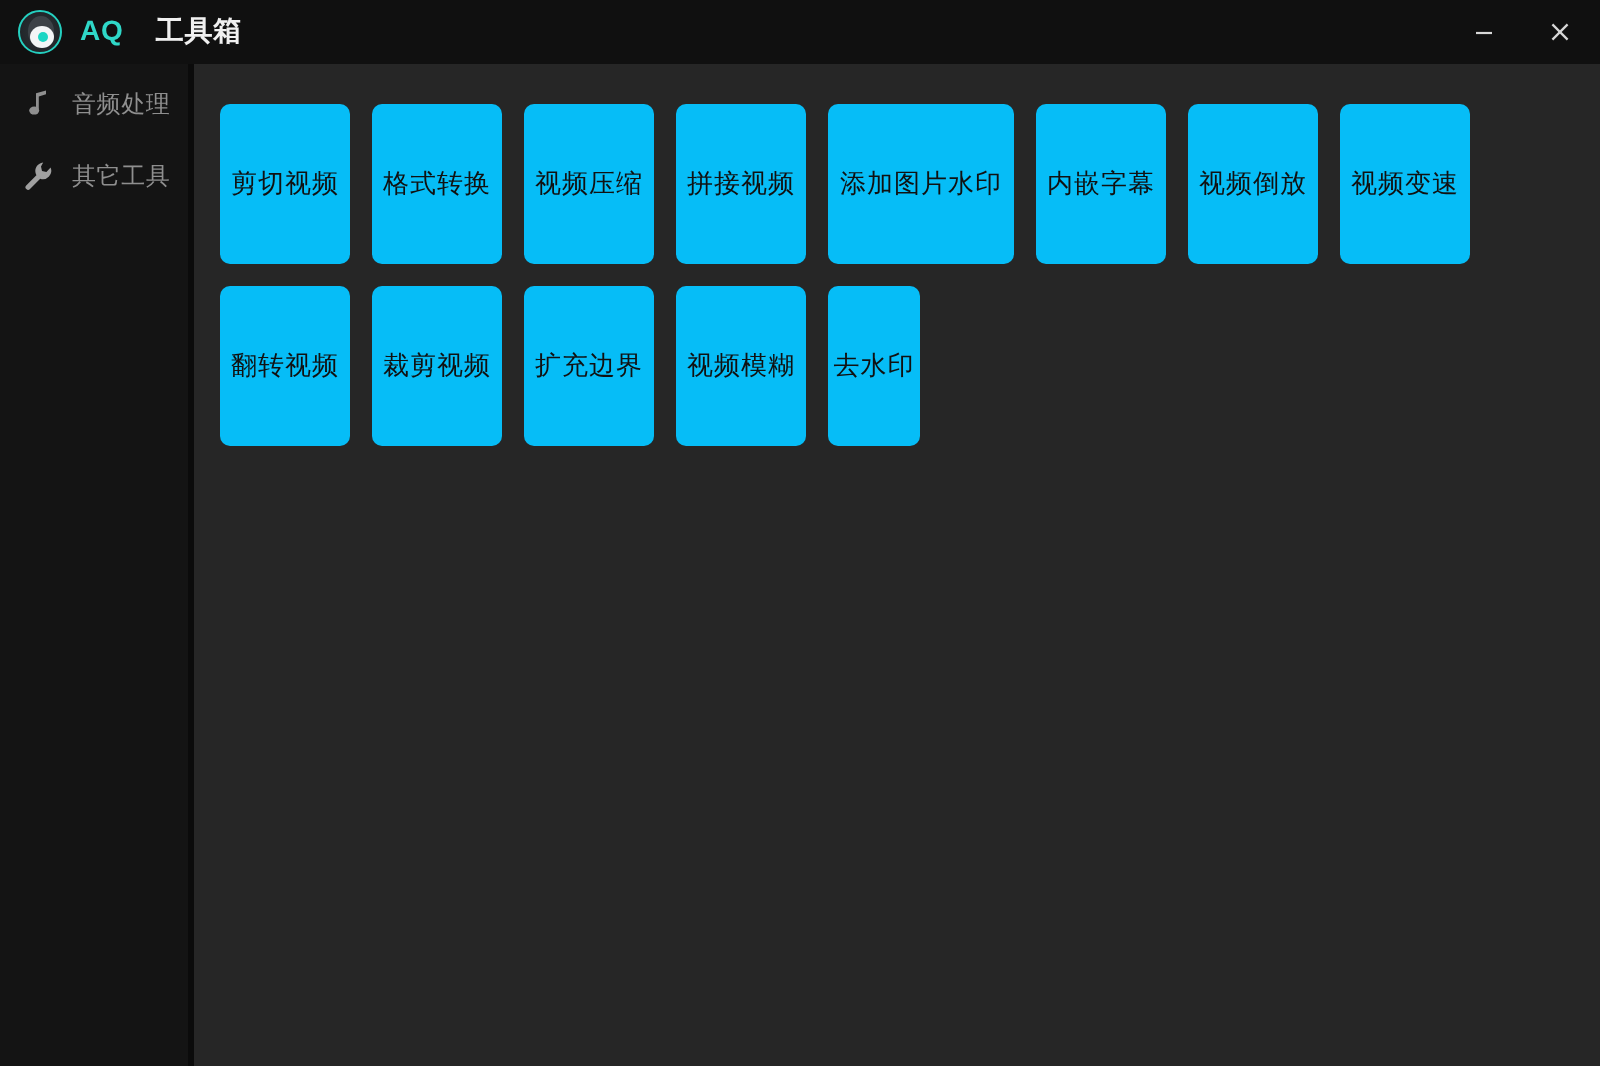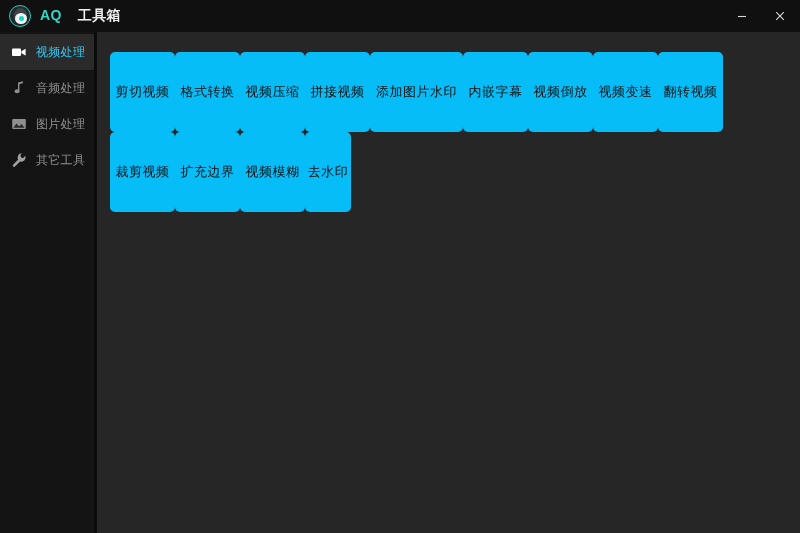--- a/index.html
+++ b/index.html
@@ -124,20 +124,21 @@
   
   .content {
     flex: 1 1 auto;
     background: #262626;
     padding: 20px 0 0 13px;
     min-width: 0;
   }
   .tilegrid {
     display: flex;
     flex-wrap: wrap;
+    gap: 11px;
     align-content: flex-start;
     max-width: 640px;
   }
   .tile {
     height: 80px;
     background: #06BDF7;
     border-radius: 5px;
     color: #111111;
     font-size: 13px;
     display: flex;
@@ -178,49 +179,31 @@
           <line x1="9.8" y1="2.2" x2="2.2" y2="9.8" stroke="#d8d8d8" stroke-width="1.1"></line>
         </svg>
       </div>
     </div>
   </div>
 
   <div class="body">
 
     <div class="sidebar">
 
-      <div class="navitem active">
-        <span class="navicon">
-          <svg width="16" height="16" viewBox="0 0 16 16" aria-hidden="true">
-            <rect x="1" y="4.5" width="9" height="7.5" rx="1" fill="#ffffff"></rect>
-            <path d="M10.4 7.2 L14.6 4.8 L14.6 11.6 L10.4 9.2 Z" fill="#ffffff"></path>
-          </svg>
-        </span>
-        <span class="navlabel">视频处理</span>
-      </div>
 
       <div class="navitem">
         <span class="navicon">
           <svg width="16" height="16" viewBox="0 0 16 16" aria-hidden="true">
             <path d="M7 2.6 L12 1.2 L12 3.1 L8.4 4.2 L8.4 10.6 L7 10.6 Z" fill="#8f8f8f"></path>
             <ellipse cx="6.1" cy="11.3" rx="2.5" ry="2" fill="#8f8f8f"></ellipse>
           </svg>
         </span>
         <span class="navlabel">音频处理</span>
       </div>
 
-      <div class="navitem">
-        <span class="navicon">
-          <svg width="16" height="16" viewBox="0 0 16 16" aria-hidden="true">
-            <rect x="1.2" y="3" width="13.6" height="10" rx="1" fill="#8f8f8f"></rect>
-            <path d="M2.4 11.8 L5.6 7.6 L8 10.4 L10.4 8 L13.6 11.8 Z" fill="#2a2a2a"></path>
-          </svg>
-        </span>
-        <span class="navlabel">图片处理</span>
-      </div>
 
       <div class="navitem">
         <span class="navicon">
           <svg width="16" height="16" viewBox="0 0 16 16" aria-hidden="true">
             <path d="M10.6 1.3 a4.2 4.2 0 0 0 -3.4 6.3 L2.1 12.7 a1.3 1.3 0 0 0 1.9 1.8 l5.1 -5.1 a4.2 4.2 0 0 0 5.2 -5.6 L12.2 6 L10 5.5 L9.5 3.3 Z" fill="#a0a0a0"></path>
           </svg>
         </span>
         <span class="navlabel">其它工具</span>
       </div>
 

